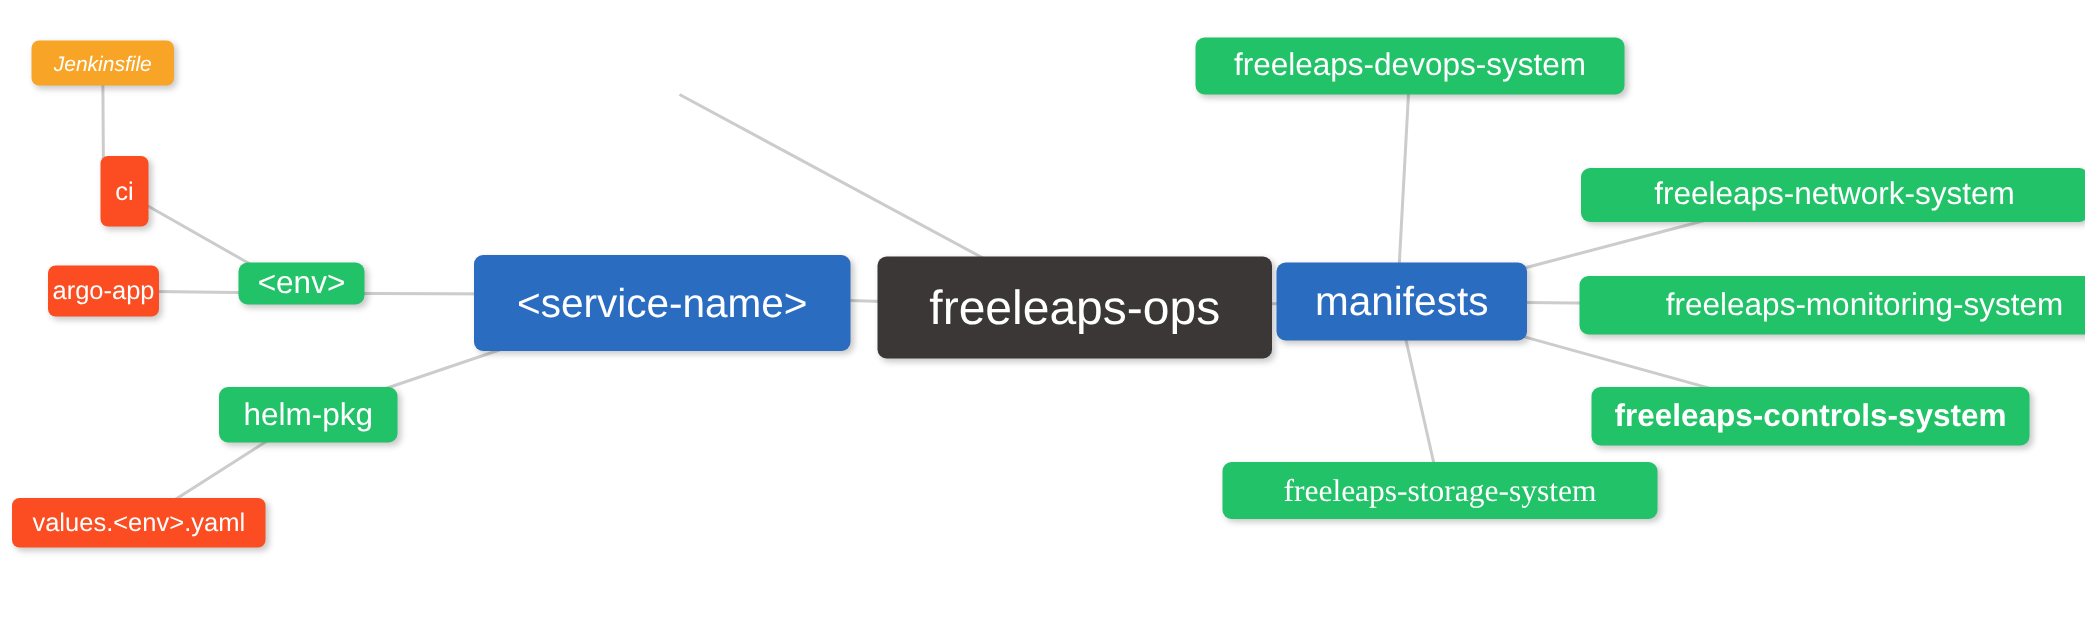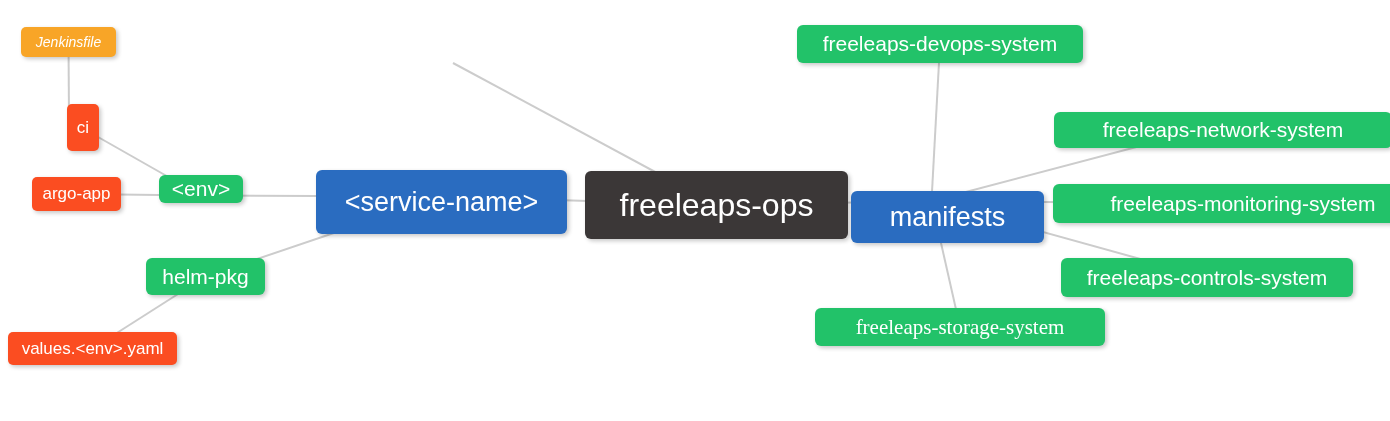--- a/index.html
+++ b/index.html
@@ -62,26 +62,26 @@
     <line x1="716.5" y1="205" x2="931.5" y2="201"></line>
     <line x1="931.5" y1="201" x2="940" y2="44"></line>
     <line x1="931.5" y1="201" x2="1201" y2="130"></line>
     <line x1="931.5" y1="201" x2="1215" y2="203.5"></line>
     <line x1="931.5" y1="201" x2="1207" y2="277.5"></line>
     <line x1="931.5" y1="201" x2="960" y2="327"></line>
   </svg>
 
   <div class="node role-root" style="left: 585px; top: 171px; width: 263px; height: 68px;">freeleaps-ops</div>
   <div class="node role-branch" style="left: 316px; top: 170px; width: 251px; height: 64px;">&lt;service-name&gt;</div>
-  <div class="node role-branch" style="left: 851px; top: 191px; width: 193px; height: 52px;">manifests</div>
+  <div class="node role-branch" style="left: 851px; top: 175px; width: 167px; height: 52px;">manifests</div>
   <div class="node role-leaf" style="left: 159px; top: 175px; width: 84px; height: 28px;">&lt;env&gt;</div>
   <div class="node role-leaf" style="left: 797px; top: 25px; width: 286px; height: 38px;">freeleaps-devops-system</div>
   <div class="node role-leaf" style="left: 146px; top: 258px; width: 119px; height: 37px;">helm-pkg</div>
   <div class="node role-leaf" style="left: 1054px; top: 112px; width: 338px; height: 36px;">freeleaps-network-system</div>
   <div class="node role-leaf" style="left: 1053px; top: 184px; width: 380px; height: 39px;">freeleaps-monitoring-system</div>
-  <div class="node role-leaf" style="left: 1061px; top: 258px; width: 292px; height: 39px;">freeleaps-controls-system</div>
+  <div class="node role-leaf" style="left: 1061px; top: 258px; width: 292px; height: 39px; font-weight: bold;">freeleaps-controls-system</div>
   <div class="node role-leaf" style="left: 815px; top: 308px; width: 290px; height: 38px; font-family: Liberation Serif, serif;">freeleaps-storage-system</div>
   <div class="node role-file" style="left: 67px; top: 104px; width: 32px; height: 47px;">ci</div>
-  <div class="node role-file" style="left: 32px; top: 177px; width: 89px; height: 34px;">argo-app</div>
+  <div class="node role-file" style="left: 32px; top: 177px; width: 74px; height: 34px;">argo-app</div>
   <div class="node role-file" style="left: 8px; top: 332px; width: 169px; height: 33px;">values.&lt;env&gt;.yaml</div>
   <div class="node role-gen" style="left: 21px; top: 27px; width: 95px; height: 30px; font-style: italic;">Jenkinsfile</div>
 
 </div>
 
 </body></html>

